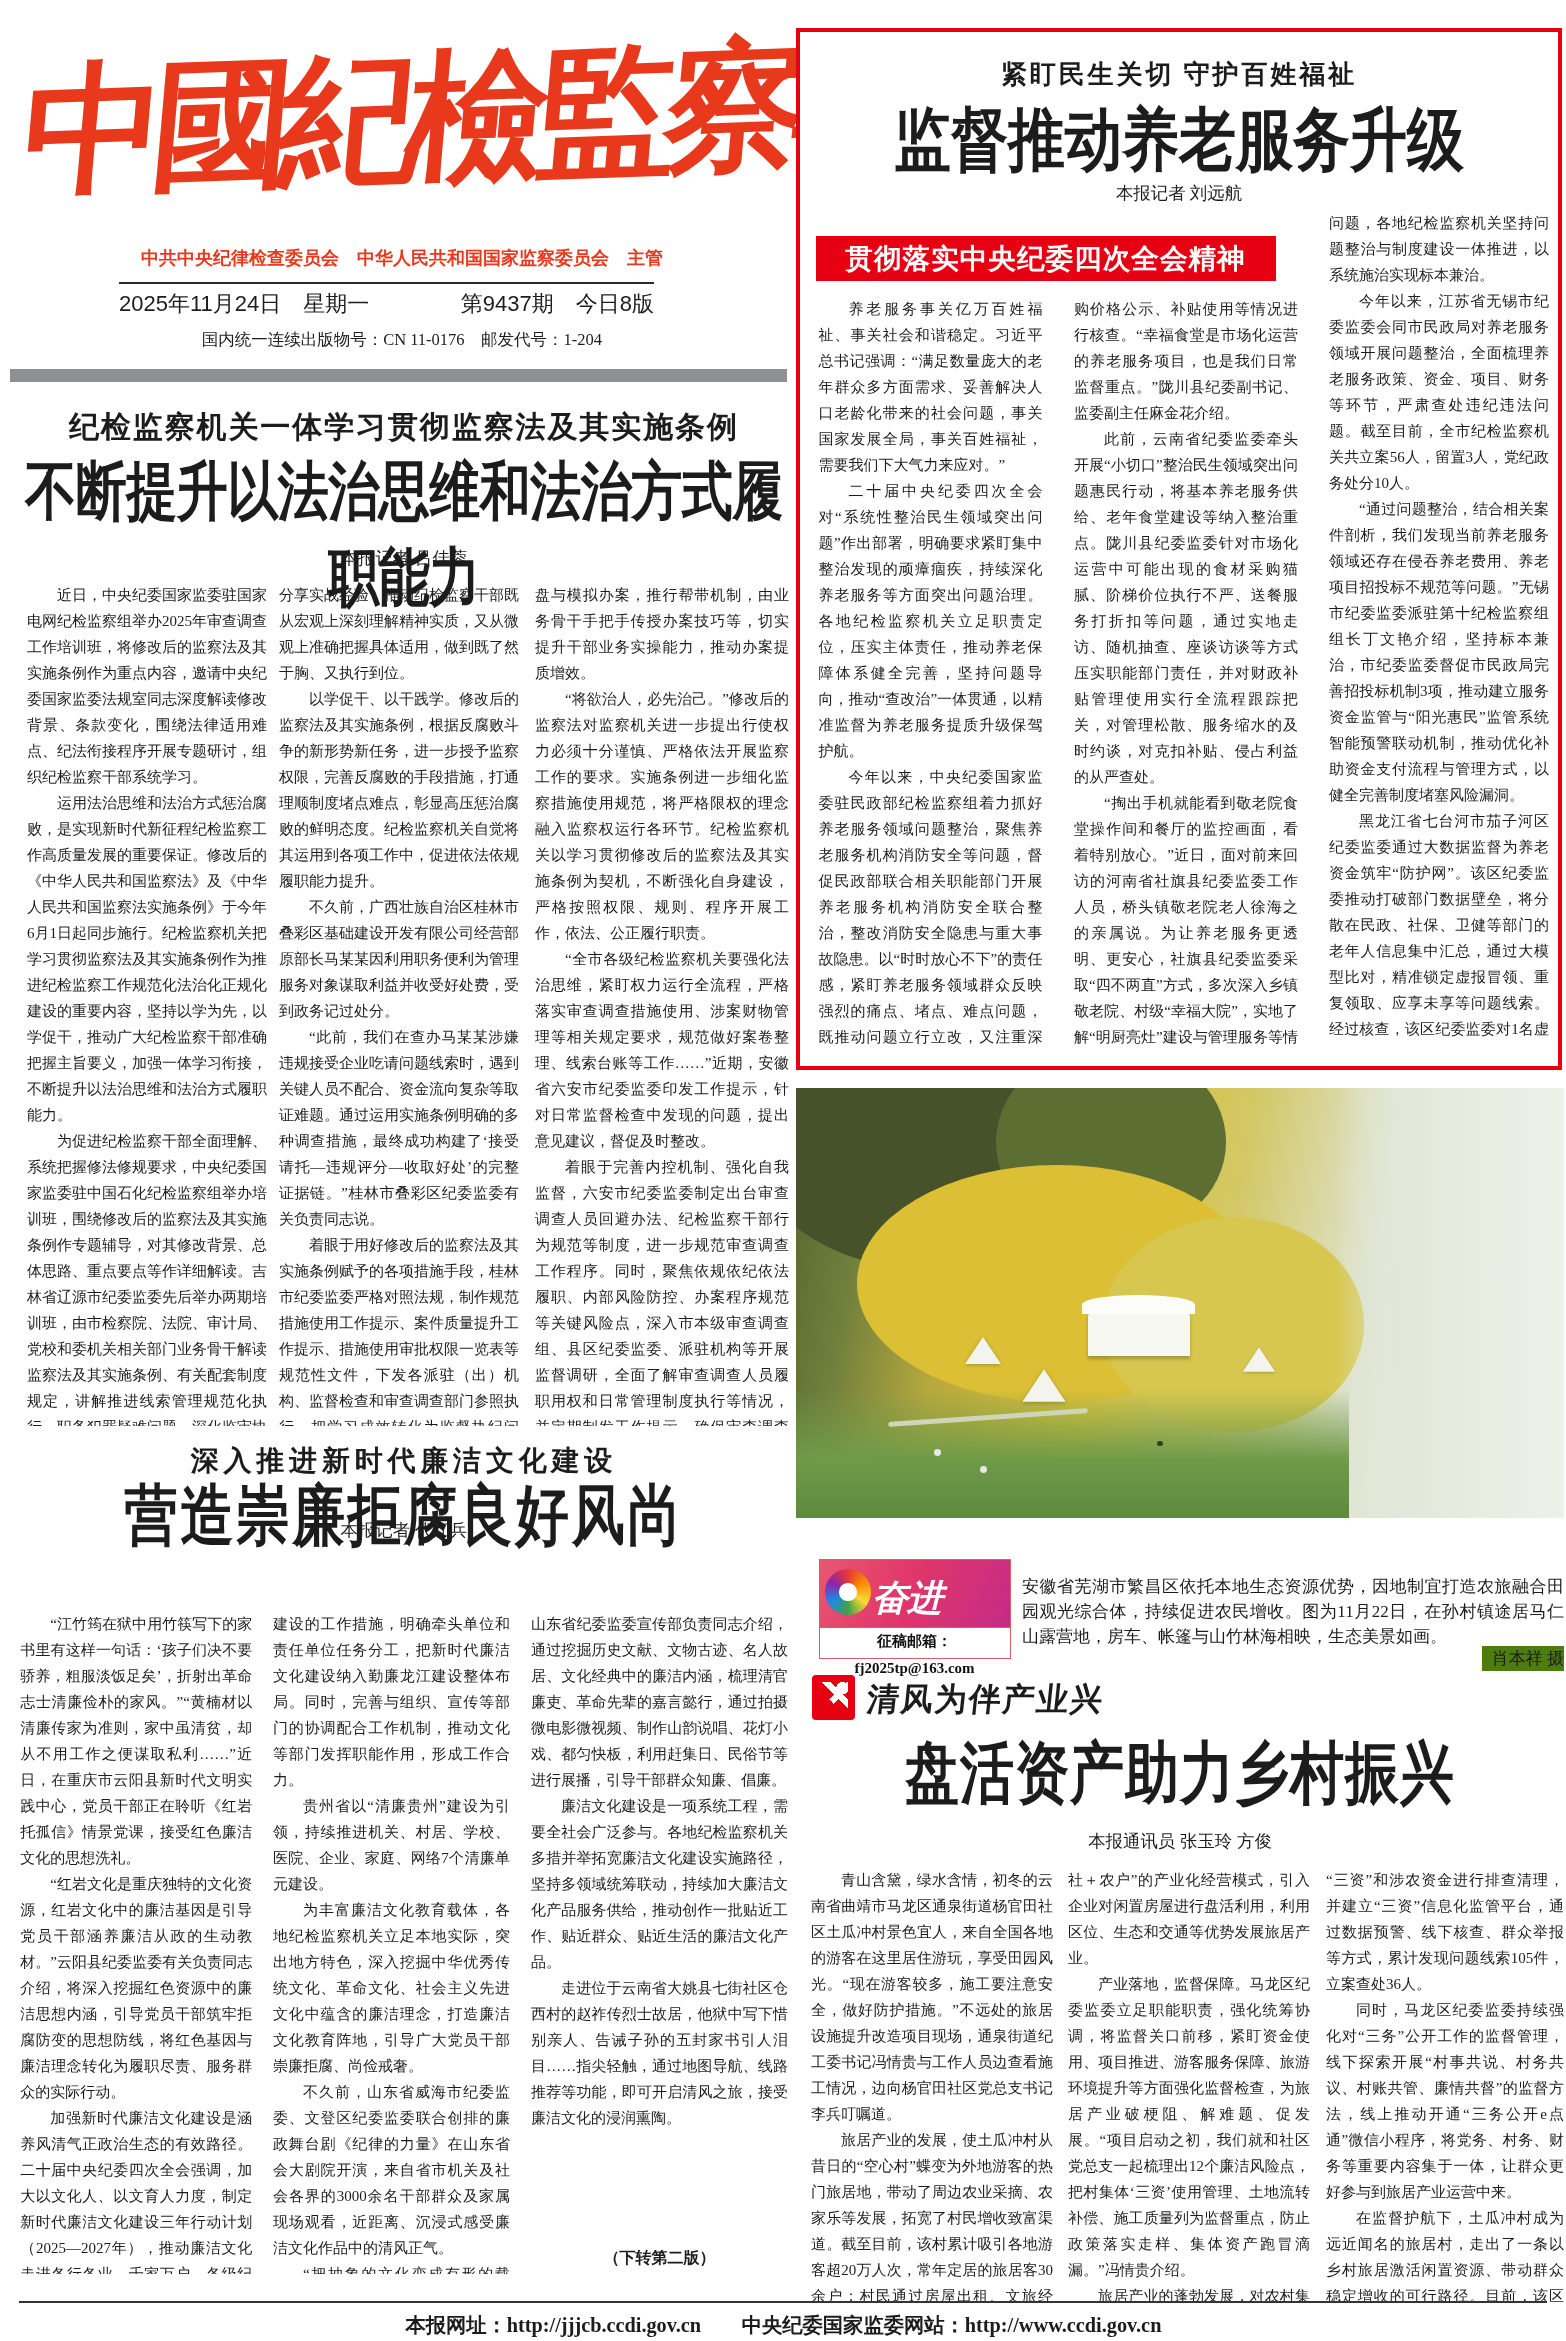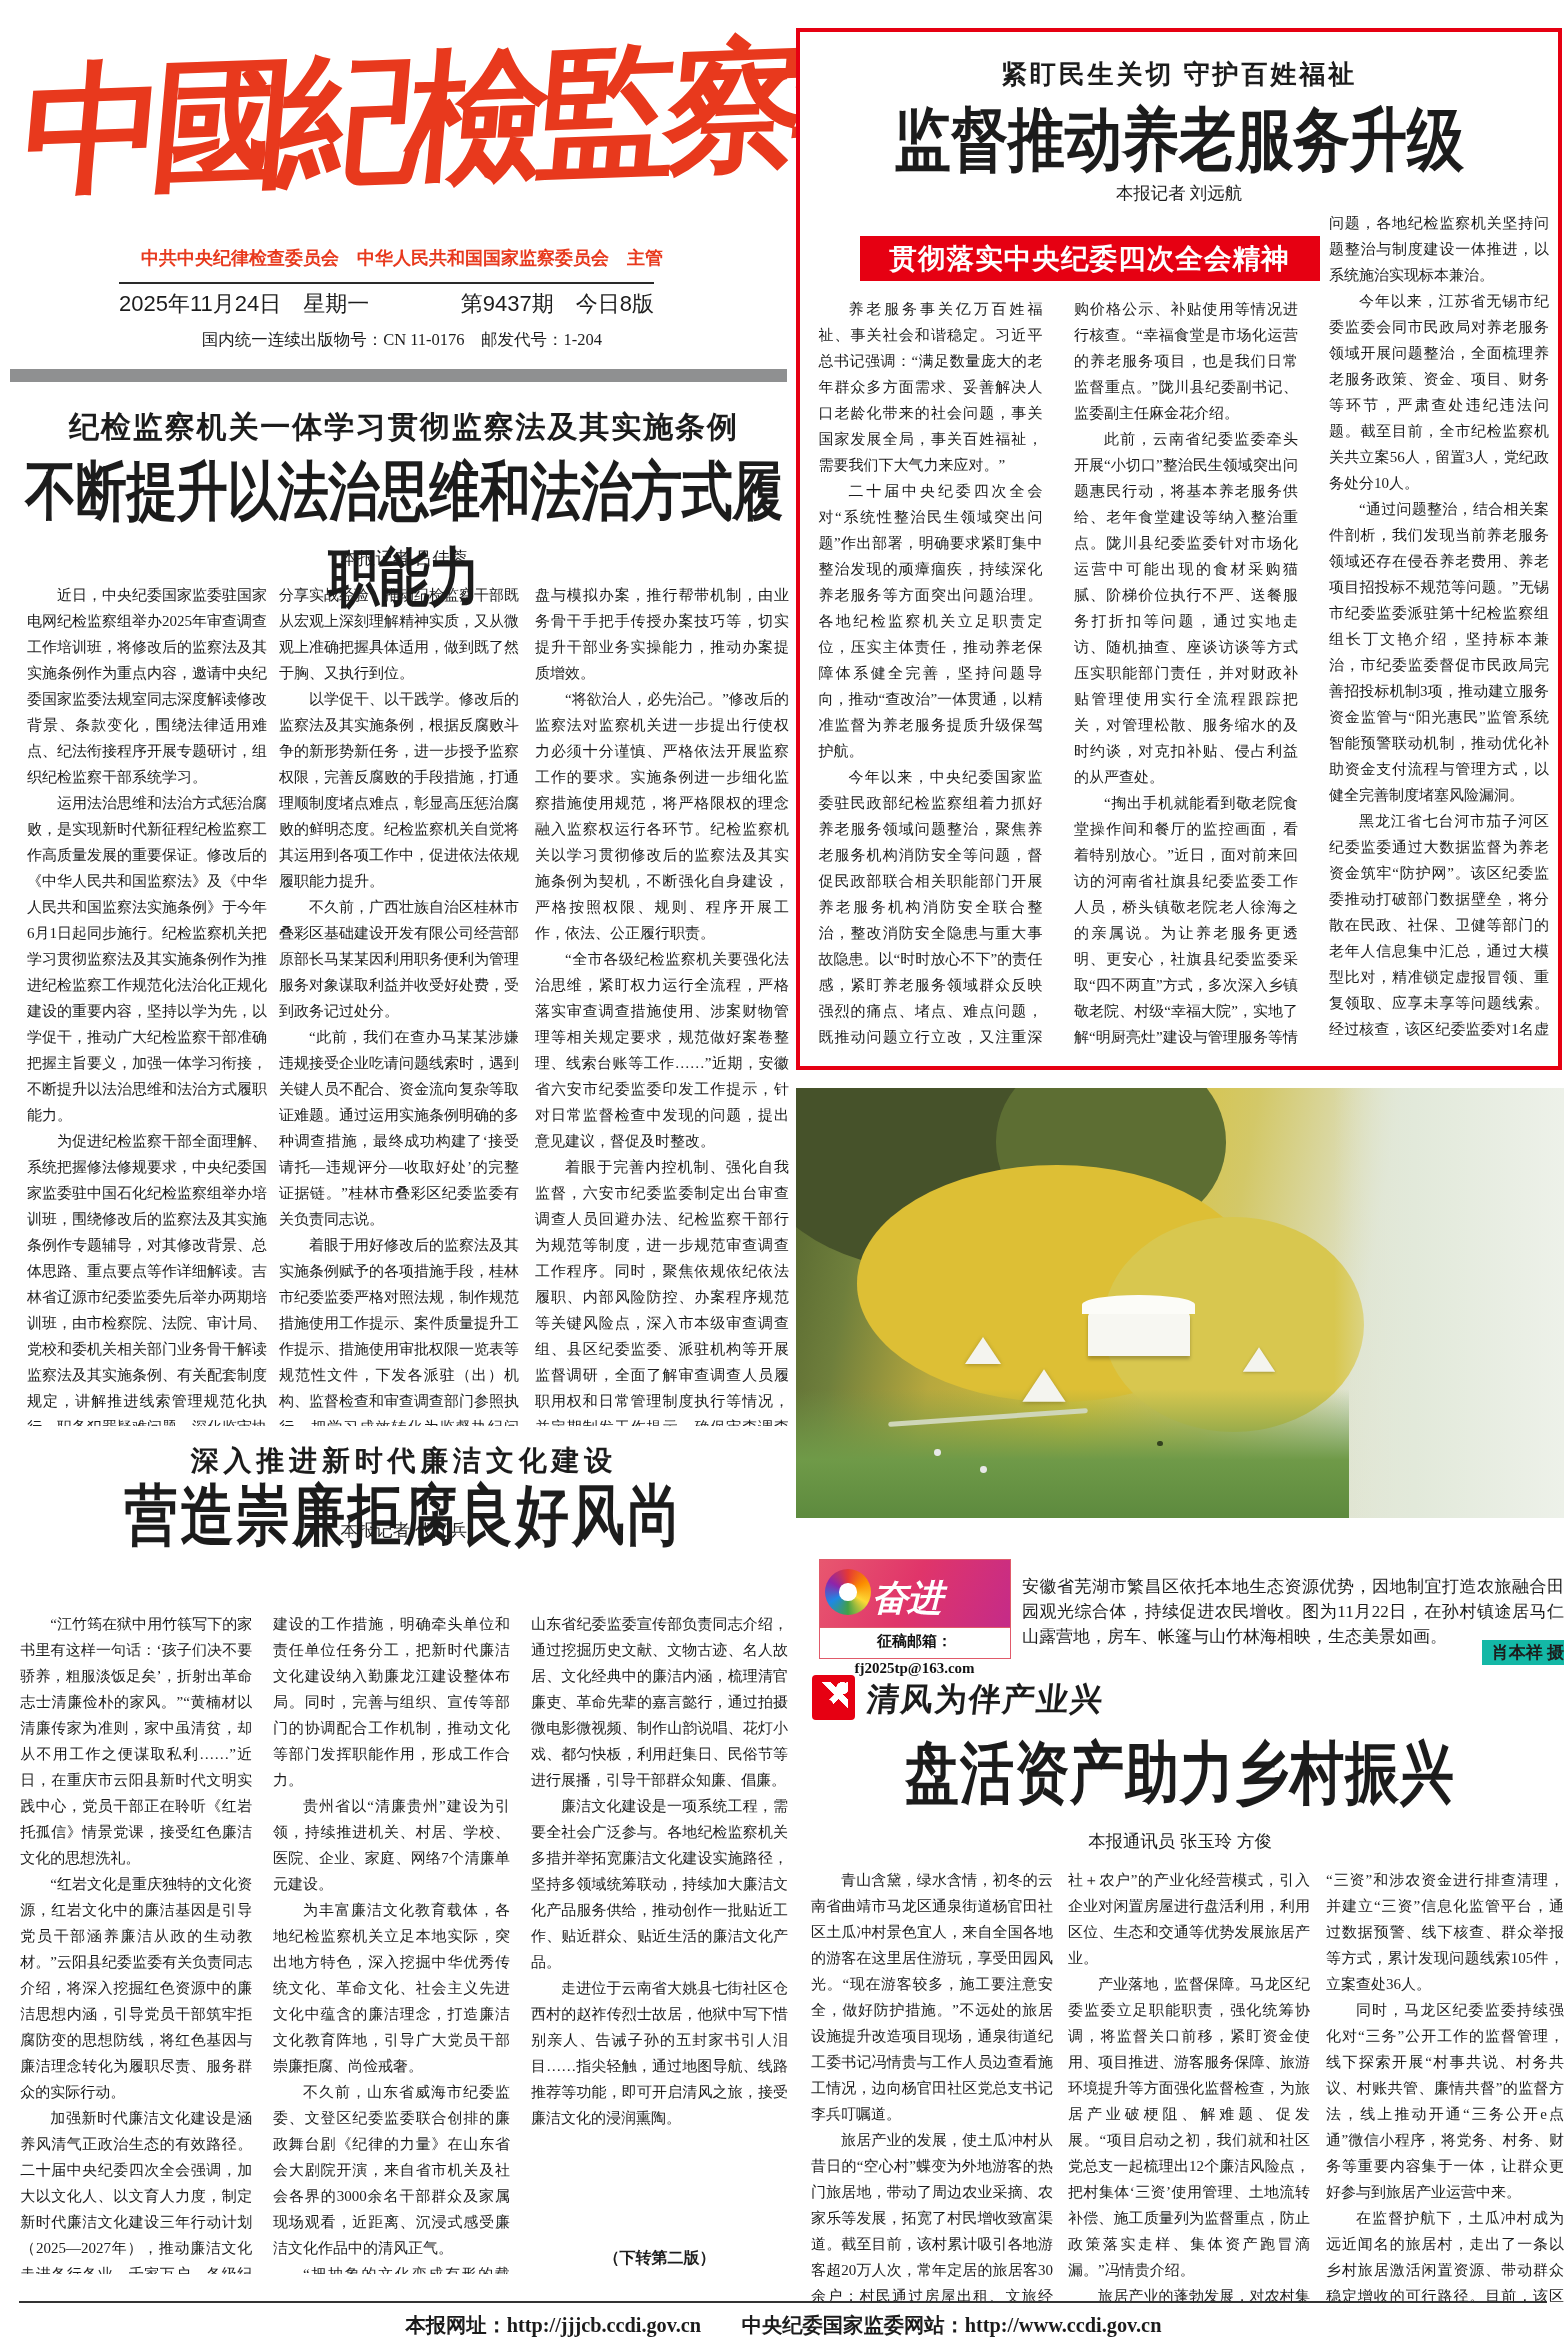--- a/index.html
+++ b/index.html
@@ -24,21 +24,21 @@
   #main-kicker{left:19.4px;top:407px;width:769px;font-size:30px;font-weight:bold;letter-spacing:1.9px;}
   #main-headline{left:14.5px;top:449px;width:779px;font-size:51px;font-weight:900;letter-spacing:-0.5px;transform:scaleY(1.25);transform-origin:top center;}
   #main-byline{left:19.4px;top:546px;width:769px;font-size:17.4px;font-family:"Liberation Sans","DejaVu Sans",sans-serif;}
   
   #red-box{left:796px;top:28px;width:758px;height:1034px;border:4.8px solid #e60012;background:#fff;}
   #eld-kicker{left:0;top:25px;width:100%;font-size:26px;font-weight:bold;letter-spacing:2.9px;}
   #eld-headline{left:0;top:63px;width:100%;font-size:57px;font-weight:900;transform:scaleY(1.2);transform-origin:top center;}
   #eld-byline{left:0;top:149px;width:100%;font-size:17.4px;}
   #eld-label{left:15.5px;top:204px;width:460px;height:45px;background:#e60012;color:#ffffff;
      font-size:27.6px;font-weight:bold;line-height:45px;text-align:center;letter-spacing:1px;
-     font-family:"Liberation Sans","DejaVu Sans",sans-serif;margin-left:44px;}
+     font-family:"Liberation Sans","DejaVu Sans",sans-serif;}
   
   #cul-kicker{left:19.4px;top:1442px;width:769px;font-size:28px;font-weight:bold;letter-spacing:4.8px;}
   #cul-headline{left:14.5px;top:1472px;width:779px;font-size:53px;font-weight:900;letter-spacing:2.9px;transform:scaleY(1.25);transform-origin:top center;}
   #cul-byline{left:19.4px;top:1518px;width:769px;font-size:17.4px;font-family:"Liberation Sans","DejaVu Sans",sans-serif;}
   #turn-note{text-align:center;font-weight:bold;text-indent:0 !important;}
   
   #photo{left:796px;top:1088px;width:768px;height:430px;overflow:hidden;background:
      linear-gradient(100deg,#55652f 0%,#6f7f3c 10%,#b7a83e 22%,#d9c23c 40%,#d3c868 55%,#dfe3cf 72%,#eaeee4 100%);}
   .blob{position:absolute;border-radius:50%;}
   .tent{position:absolute;width:0;height:0;border-left:18.4px solid transparent;border-right:18.4px solid transparent;border-bottom:27px solid #f4f4ef;filter:drop-shadow(0 1.9px 1.9px rgba(0,0,0,.25));}
@@ -46,21 +46,21 @@
   #marquee:before{content:"";position:absolute;left:-5.8px;top:-16.5px;width:113px;height:19.4px;background:#fcfcf8;border-radius:50% 50% 0 0;}
   
   #badge{left:819px;top:1559px;width:190px;height:97px;border:1.5px solid #e05a6a;background:linear-gradient(115deg,#e8576f,#e0356a 45%,#c12a8c);}
   #badge-title{position:absolute;left:52px;top:13.5px;color:#fff;font-size:36px;font-weight:900;font-style:italic;font-family:"Liberation Sans","DejaVu Sans",sans-serif;letter-spacing:-1px;}
   #aperture{position:absolute;left:4.8px;top:8.7px;width:46px;height:46px;border-radius:50%;
      background:conic-gradient(#e53935,#fb8c00,#fdd835,#43a047,#1e88e5,#8e24aa,#e53935);}
   #aperture:after{content:"";position:absolute;left:14.5px;top:14.5px;width:17.4px;height:17.4px;border-radius:50%;background:#ffffff;}
   #badge-email{position:absolute;left:-1.5px;bottom:-1.5px;width:190px;height:30px;background:#ffffff;border:1.5px solid #e05a6a;
      font-size:15px;font-weight:bold;line-height:27px;text-align:center;color:#111;}
   #photo-caption{left:1022px;top:1574px;width:542px;height:102px;font-size:17px;line-height:25px;text-align:justify;}
-  #photographer{position:absolute;right:0;bottom:11px;font-weight:bold;background:#14b8a6;padding-left:9.7px;}
+  #photographer{position:absolute;right:0;bottom:5px;font-weight:normal;background:#4d7c0f;padding-left:9.7px;}
   
   #vil-kicker-icon{left:812px;top:1675px;width:43px;height:45px;background:#e60012;border-radius:3.9px;}
   #vil-kicker-icon:before{content:"";position:absolute;left:7.7px;top:6.8px;width:28px;height:31px;
      background:radial-gradient(circle at 15% 85%, #e60012 28%, transparent 29%),
                 radial-gradient(circle at 80% 20%, #ffffff 0 18%, transparent 19%),
                 linear-gradient(135deg,transparent 45%,#ffffff 46% 60%,transparent 61%),
                 linear-gradient(45deg,transparent 55%,#ffffff 56% 70%,transparent 71%);}
   #vil-kicker{left:867px;top:1678px;width:435px;font-size:32px;font-weight:900;letter-spacing:1.9px;transform:skewX(-6deg);font-family:"Liberation Sans","DejaVu Sans",sans-serif;}
   #vil-headline{left:796px;top:1728px;width:768px;font-size:54px;font-weight:900;letter-spacing:1px;transform:scaleY(1.25);transform-origin:top center;}
   #vil-byline{left:796px;top:1829px;width:768px;font-size:17.4px;font-family:"Liberation Sans","DejaVu Sans",sans-serif;}

